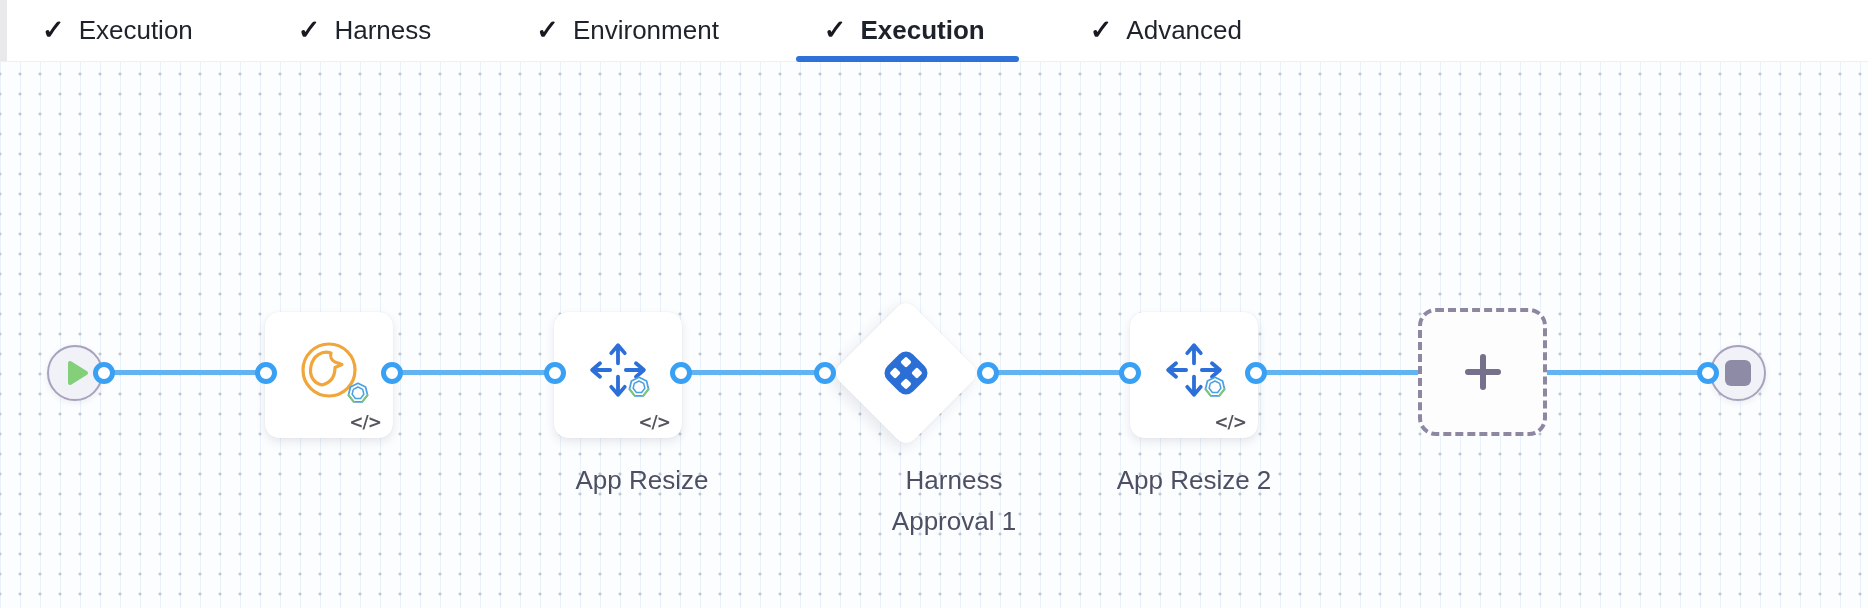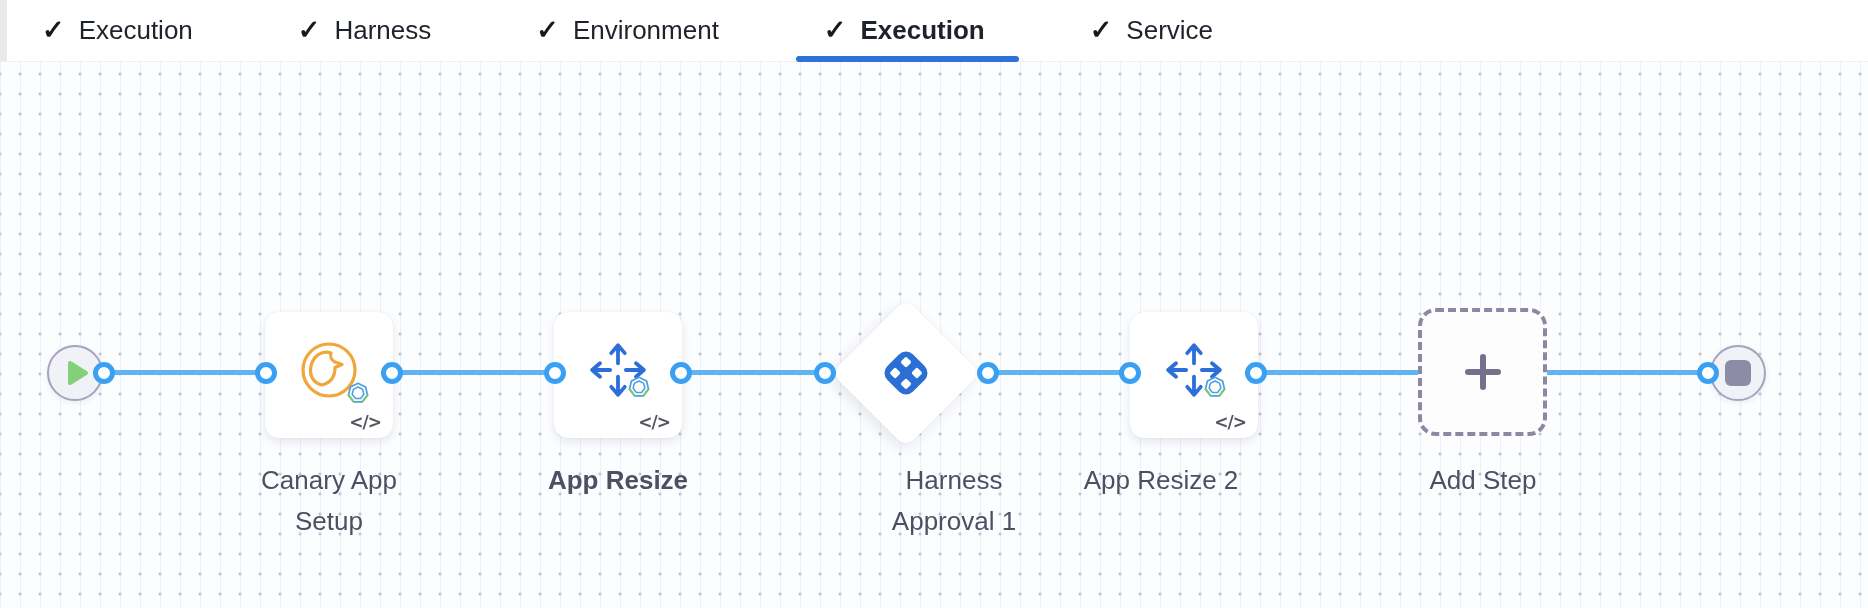--- a/index.html
+++ b/index.html
@@ -81,21 +81,21 @@
     <span class="check">✓</span>
     <span class="tab-label">Environment</span>
   </div>
   <div class="tab active">
     <span class="check">✓</span>
     <span class="tab-label">Execution</span>
     <div class="active-underline"></div>
   </div>
   <div class="tab">
     <span class="check">✓</span>
-    <span class="tab-label">Service</span>
+    <span class="tab-label">Advanced</span>
   </div>
 </header>
 
 <div class="canvas">
 
   <div class="edge" style="left:104px; width:162px;"></div>
   <div class="edge" style="left:392px; width:163px;"></div>
   <div class="edge" style="left:681px; width:144px;"></div>
   <div class="edge" style="left:988px; width:142px;"></div>
   <div class="edge" style="left:1256px; width:452px;"></div>
@@ -182,19 +182,17 @@
   <div class="port" style="left:255px;"></div>
   <div class="port" style="left:381px;"></div>
   <div class="port" style="left:544px;"></div>
   <div class="port" style="left:670px;"></div>
   <div class="port" style="left:814px;"></div>
   <div class="port" style="left:977px;"></div>
   <div class="port" style="left:1119px;"></div>
   <div class="port" style="left:1245px;"></div>
   <div class="port" style="left:1697px;"></div>
 
-  <div class="step-label" style="left:239px;">Canary App Setup</div>
-  <div class="step-label" style="left:528px;font-weight:bold;">App Resize</div>
+  <div class="step-label" style="left:552px;">App Resize</div>
   <div class="step-label" style="left:864px;">Harness Approval 1</div>
-  <div class="step-label" style="left:1071px;">App Resize 2</div>
-  <div class="step-label" style="left:1393px;">Add Step</div>
+  <div class="step-label" style="left:1104px;">App Resize 2</div>
 
 </div>
 
 </body></html>

